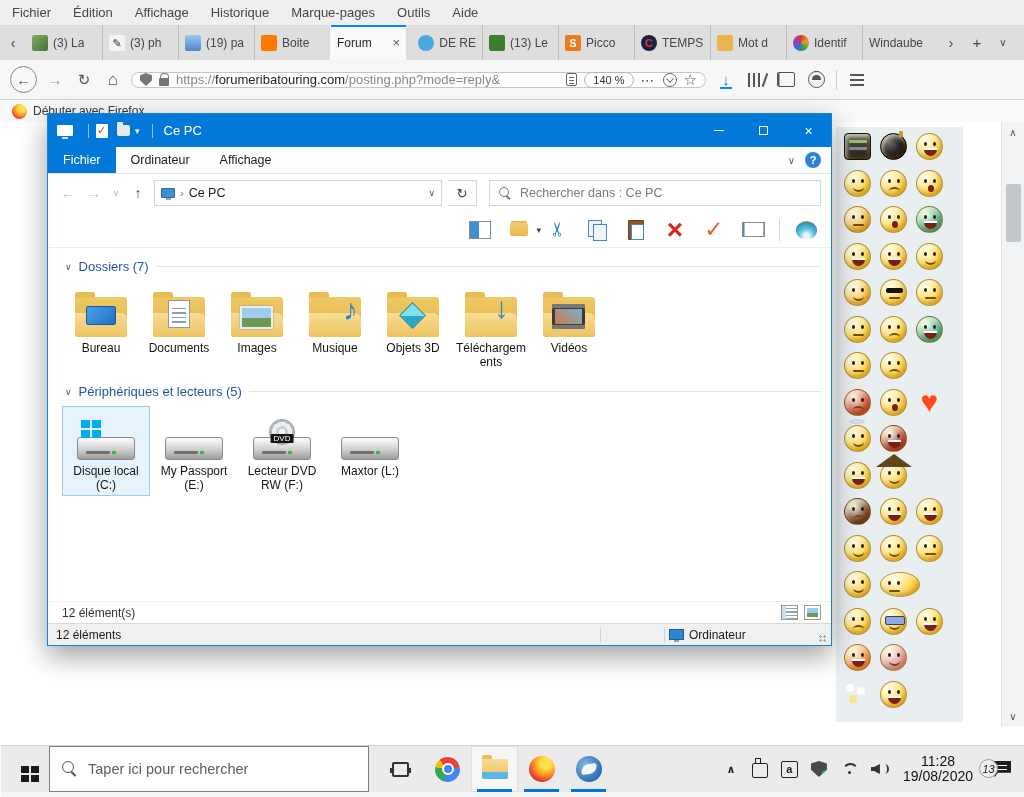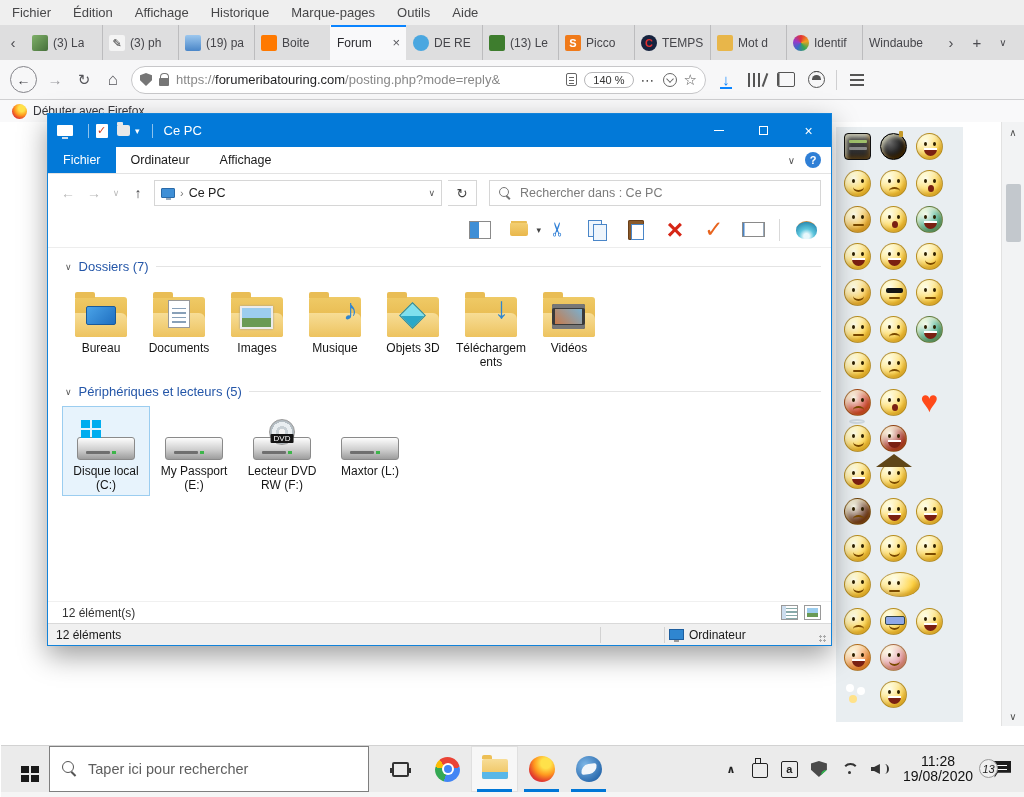--- a/index.html
+++ b/index.html
@@ -13,31 +13,31 @@
     background:#efefef; font-size:13px; color:#474749; }
   .menu-item { cursor:default; }
   #tabbar { height:35px; background:#dededf; display:flex; align-items:stretch; }
   .tab-scroll { width:26px; display:flex; align-items:center; justify-content:center; color:#4a4a4f; font-size:15px; }
   #tabstrip { display:flex; align-items:stretch; }
   .tab { width:76px; display:flex; align-items:center; gap:5px; padding:0 6px; font-size:12px;
     color:#45454a; border-left:1px solid #bcbcbe; overflow:hidden; white-space:nowrap; position:relative; }
   .tab:first-child { border-left:none; }
   .tab.active { background:#f9f9fa; color:#2a2a2e; border-left-color:transparent;text-align:right; }
   .tab.active::before { content:""; position:absolute; top:0; left:0; right:0; height:2px; background:#0a84ff; }
-  .tab.active + .tab { border-left-color:transparent; }
+  .tab.active + .tab { border-left-color:transparent;justify-content:flex-end; }
   .favicon { flex:0 0 16px; width:16px; height:16px; border-radius:2px; font-size:11px; font-weight:bold;
     line-height:16px; text-align:center; }
   .tab-label { overflow:hidden; }
   .tab-close { margin-left:auto; font-size:13px; color:#5a5a5f; }
   #navbar { height:40px; background:#f7f7f8; border-bottom:1px solid #d0d0d2;
     display:flex; align-items:center; gap:7px; padding:0 10px; }
   .nav-back { width:27px; height:27px; border:1.5px solid #84848a; border-radius:50%;
     display:flex; align-items:center; justify-content:center; font-size:14px; color:#3f3f43; }
   .nav-g { font-size:15px; color:#55555a; width:22px; text-align:center; }
-  #urlbox { flex:1; max-width:575px; height:28px; background:#fff; border:1px solid #c7c7c9; border-radius:14px;
+  #urlbox { flex:1; max-width:575px; height:16px; background:#fff; border:1px solid #c7c7c9; border-radius:14px;
     display:flex; align-items:center; gap:7px; padding:0 8px; font-size:13px; }
   .u-shield { width:12px; height:13px; background:#767676; clip-path:polygon(50% 0,100% 18%,100% 55%,50% 100%,0 55%,0 18%); }
   .u-lock { position:relative; width:10px; height:8px; background:#767676; border-radius:1px; margin-top:4px; }
   .u-lock::before { content:""; position:absolute; left:1px; top:-5px; width:7px; height:7px;
     border:1.8px solid #767676; border-bottom:none; border-radius:4px 4px 0 0; }
   #url-text { flex:1; white-space:nowrap; overflow:hidden; color:#888; }
   #url-text .dom { color:#1f1f21; }
   .u-reader { width:11px; height:13px; border:1.5px solid #666; border-radius:2px; position:relative; }
   .u-reader::before { content:""; position:absolute; left:2px; top:2.5px; width:4.5px; height:1.5px;
     background:#666; box-shadow:0 3px 0 #666,0 6px 0 #666; }

